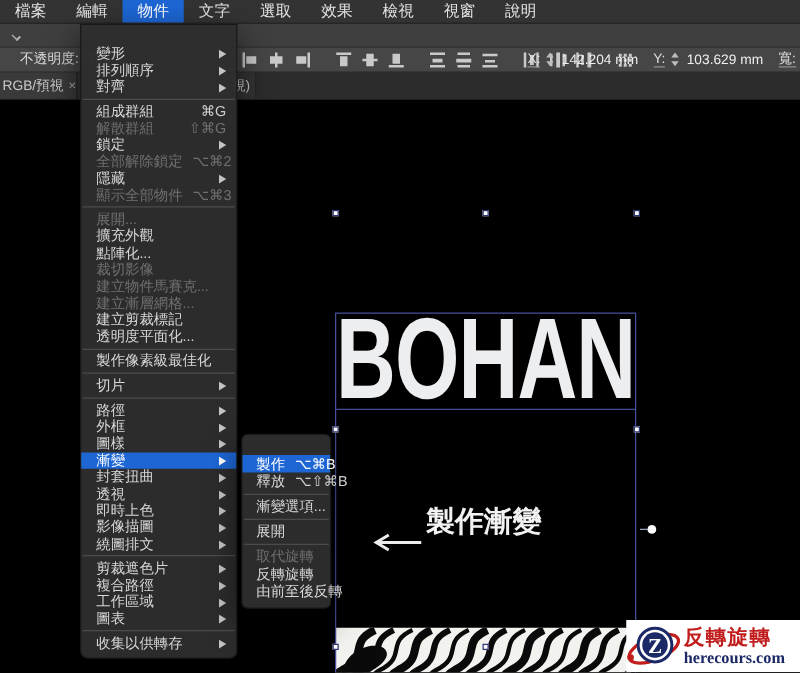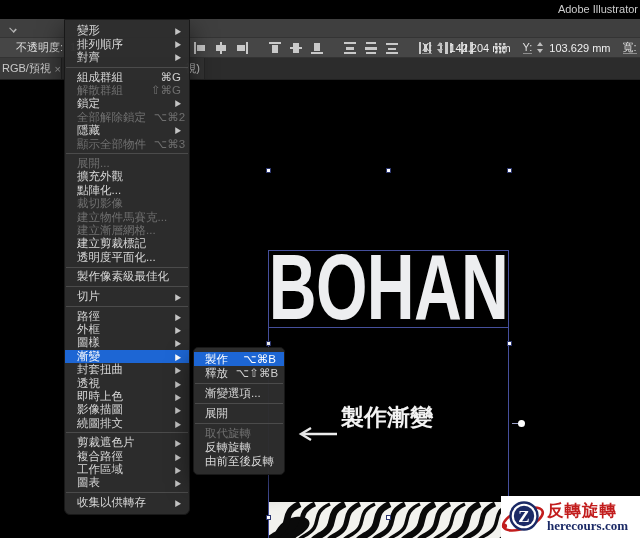--- a/index.html
+++ b/index.html
@@ -50,23 +50,23 @@
   #anchor-stem{position:absolute;left:512px;top:343px;width:6px;height:1px;background:#9aa0c8;z-index:5;}
   #headline{position:absolute;left:269px;top:167px;width:239px;height:80px;display:flex;align-items:center;
             justify-content:center;z-index:3;color:#edeef0;font-weight:800;font-size:92px;letter-spacing:-1px;
             transform:scaleX(.72);transform-origin:center center;white-space:nowrap;}
   #blend-artwork{position:absolute;left:268px;top:422px;width:237px;height:66px;z-index:3;}
   #annotation{position:absolute;left:341px;top:323px;z-index:3;color:#f2f2f2;font-weight:bold;
               font-size:23px;line-height:29px;white-space:nowrap;}
   #annotation-arrow{position:absolute;left:297px;top:345px;z-index:3;}
   
   .menu{position:absolute;background:rgba(45,45,45,.97);border:1px solid #181818;box-sizing:border-box;
-        box-shadow:0 10px 26px rgba(0,0,0,.6);padding:4px 0 5px;z-index:50;font-size:11.5px;color:#d8d8d8;}
+        box-shadow:0 10px 26px rgba(0,0,0,.6);padding:16px 0 5px;z-index:50;font-size:11.5px;color:#d8d8d8;}
   #object-menu{left:64px;top:19px;width:126px;border-radius:0 0 6px 6px;}
-  #blend-submenu{left:193px;top:347px;width:92px;border-radius:5px;}
+  #blend-submenu{left:193px;top:347px;width:72px;border-radius:5px;}
   .mi{height:13.4px;display:flex;align-items:center;padding:0 8px 0 12px;white-space:nowrap;}
   #blend-submenu .mi{height:14px;padding:0 8px 0 11px;}
   .mi .lbl{flex:1;}
   .mi .sc{margin-left:8px;color:#cfcfcf;}
   .mi .arr{margin-left:8px;font-size:7.5px;color:#c4c4c4;transform:scaleY(1.2);}
   .mi.dis{color:#6f6f6f;}
   .mi.dis .sc,.mi.dis .arr{color:#6f6f6f;}
   .mi.sel{background:#1d66d4;color:#fff;}
   .mi.sel .sc,.mi.sel .arr{color:#fff;}
   .mdiv{height:1px;background:#4b4b4b;margin:2.6px 1px;}
@@ -252,20 +252,31 @@
       <span class="stepper"></span>
       <span class="field-value">142.204 mm</span>
       <span class="field-label" style="margin-left:8px">Y:</span>
       <span class="stepper"></span>
       <span class="field-value">103.629 mm</span>
       <span class="field-label" style="margin-left:8px">寬:</span>
 
     </div>
   </div>
 
+  <div id="menubar">
+      <span class="mb-item">檔案</span>
+      <span class="mb-item">編輯</span>
+      <span class="mb-item active">物件</span>
+      <span class="mb-item">文字</span>
+      <span class="mb-item">選取</span>
+      <span class="mb-item">效果</span>
+      <span class="mb-item">檢視</span>
+      <span class="mb-item">視窗</span>
+      <span class="mb-item">說明</span>
+    </div>
 
   <div id="tabbar">
     <div id="tab-1" class="doc-tab">
       <span class="tab-label">RGB/預視)</span>
       <span class="tab-close">×</span>
     </div>
     <div id="tab-2" class="doc-tab">
       <span class="tab-label">視)</span>
     </div>
   </div>

